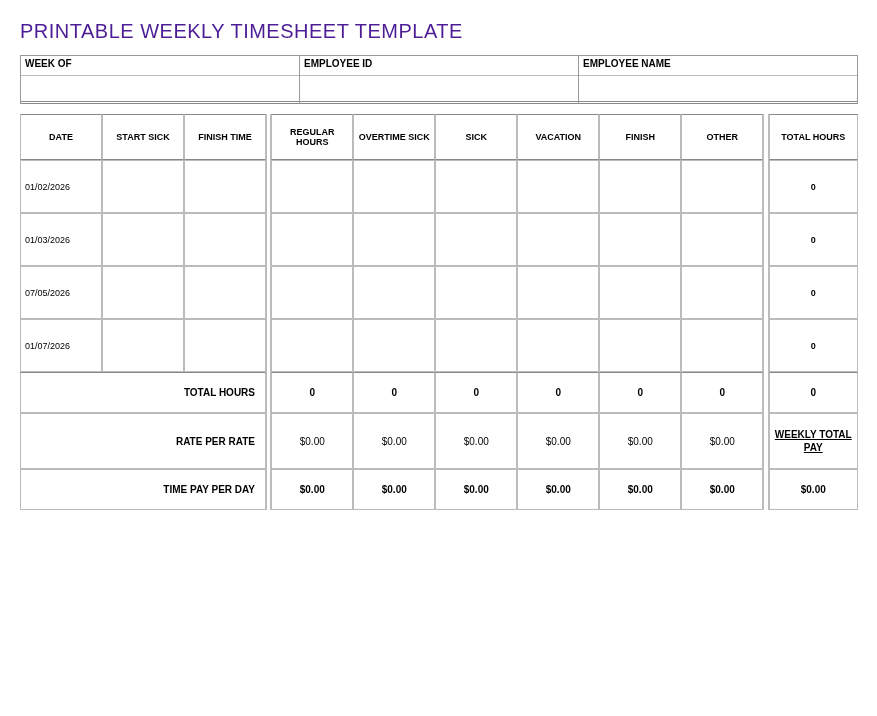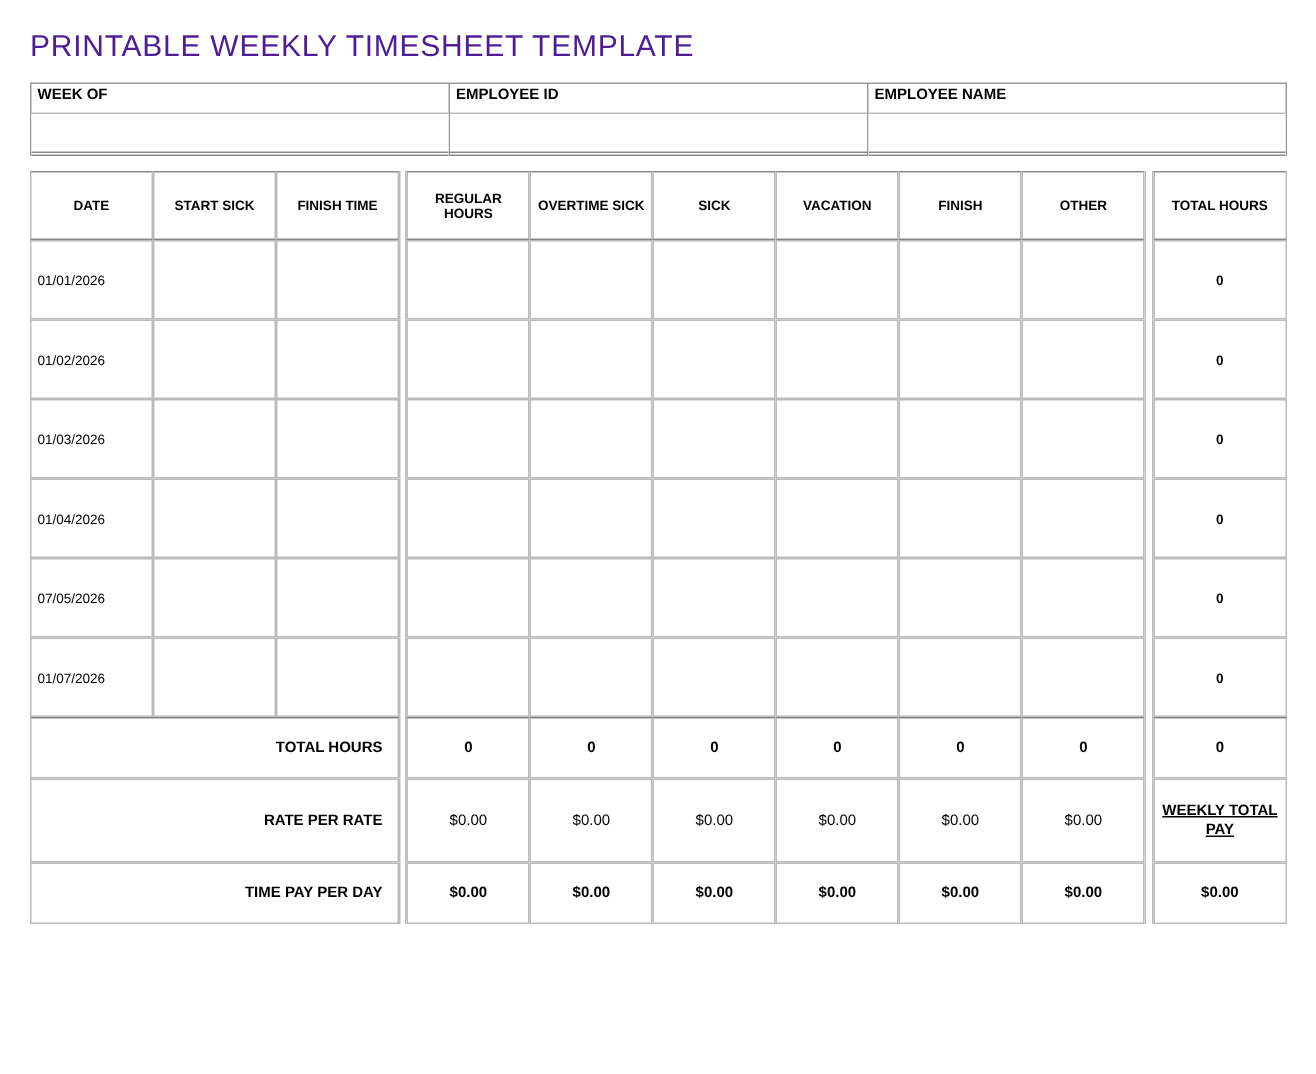--- a/index.html
+++ b/index.html
@@ -169,63 +169,35 @@
       <th>SICK</th>
       <th>VACATION</th>
       <th>FINISH</th>
       <th>OTHER</th>
       <th class="gap"></th>
       <th>TOTAL HOURS</th>
     </tr>
   </thead>
   <tbody id="timesheet-body">
       <tr>
-        <td class="date-cell">01/01/2026</td>
-        <td class="start cat-cell"><input class="cell-input" value="" style=""></td>
-        <td class="finish cat-cell"><input class="cell-input" value="" style=""></td>
-        <td class="gap"></td>
-        <td class="cat-cell"><input class="cell-input" value="" style=""></td>
-        <td class="cat-cell"><input class="cell-input" value="" style=""></td>
-        <td class="cat-cell"><input class="cell-input" value="" style=""></td>
-        <td class="cat-cell"><input class="cell-input" value="" style=""></td>
-        <td class="cat-cell"><input class="cell-input" value="" style=""></td>
-        <td class="cat-cell"><input class="cell-input" value="" style=""></td>
-        <td class="gap"></td>
-        <td class="total-cell">0</td>
-      </tr>
-      <tr>
         <td class="date-cell">01/02/2026</td>
         <td class="start cat-cell"><input class="cell-input" value="" style=""></td>
         <td class="finish cat-cell"><input class="cell-input" value="" style=""></td>
         <td class="gap"></td>
         <td class="cat-cell"><input class="cell-input" value="" style=""></td>
         <td class="cat-cell"><input class="cell-input" value="" style=""></td>
         <td class="cat-cell"><input class="cell-input" value="" style=""></td>
         <td class="cat-cell"><input class="cell-input" value="" style=""></td>
         <td class="cat-cell"><input class="cell-input" value="" style=""></td>
         <td class="cat-cell"><input class="cell-input" value="" style=""></td>
         <td class="gap"></td>
         <td class="total-cell">0</td>
       </tr>
       <tr>
         <td class="date-cell">01/03/2026</td>
-        <td class="start cat-cell"><input class="cell-input" value="" style=""></td>
-        <td class="finish cat-cell"><input class="cell-input" value="" style=""></td>
-        <td class="gap"></td>
-        <td class="cat-cell"><input class="cell-input" value="" style=""></td>
-        <td class="cat-cell"><input class="cell-input" value="" style=""></td>
-        <td class="cat-cell"><input class="cell-input" value="" style=""></td>
-        <td class="cat-cell"><input class="cell-input" value="" style=""></td>
-        <td class="cat-cell"><input class="cell-input" value="" style=""></td>
-        <td class="cat-cell"><input class="cell-input" value="" style=""></td>
-        <td class="gap"></td>
-        <td class="total-cell">0</td>
-      </tr>
-      <tr>
-        <td class="date-cell">01/04/2026</td>
         <td class="start cat-cell"><input class="cell-input" value="" style=""></td>
         <td class="finish cat-cell"><input class="cell-input" value="" style=""></td>
         <td class="gap"></td>
         <td class="cat-cell"><input class="cell-input" value="" style=""></td>
         <td class="cat-cell"><input class="cell-input" value="" style=""></td>
         <td class="cat-cell"><input class="cell-input" value="" style=""></td>
         <td class="cat-cell"><input class="cell-input" value="" style=""></td>
         <td class="cat-cell"><input class="cell-input" value="" style=""></td>
         <td class="cat-cell"><input class="cell-input" value="" style=""></td>
         <td class="gap"></td>

